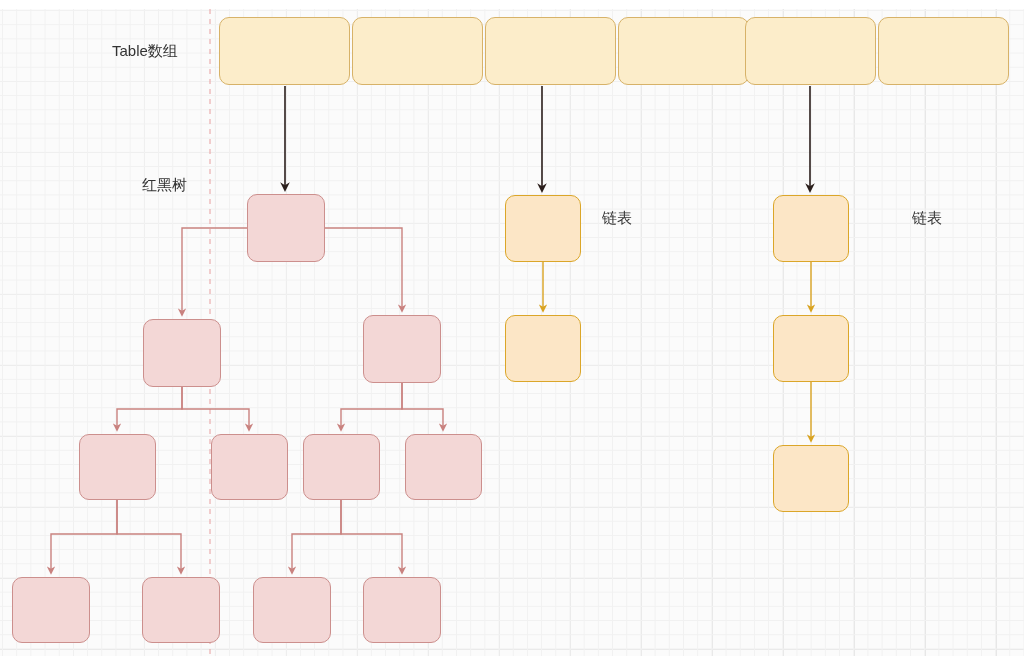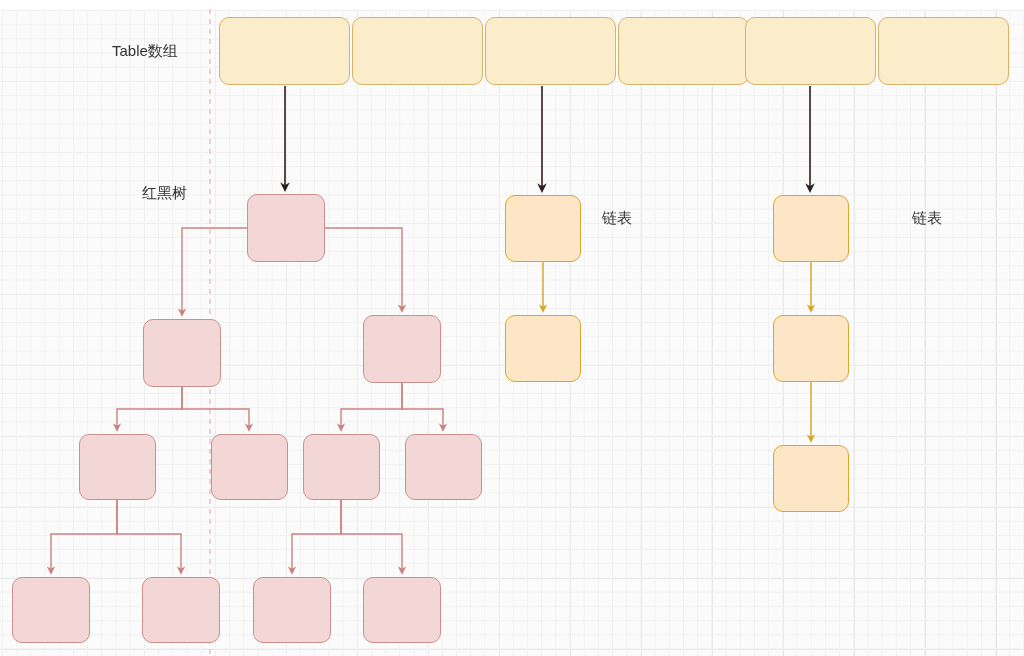--- a/index.html
+++ b/index.html
@@ -110,21 +110,21 @@
 
   <div class="label" style="left:112px; top:33px;">Table数组</div>
 
   <div class="node array-cell" style="left:219px; top:8px; width:131px; height:68px;"></div>
   <div class="node array-cell" style="left:352px; top:8px; width:131px; height:68px;"></div>
   <div class="node array-cell" style="left:485px; top:8px; width:131px; height:68px;"></div>
   <div class="node array-cell" style="left:618px; top:8px; width:131px; height:68px;"></div>
   <div class="node array-cell" style="left:745px; top:8px; width:131px; height:68px;"></div>
   <div class="node array-cell" style="left:878px; top:8px; width:131px; height:68px;"></div>
 
-  <div class="label" style="left:142px; top:175px;">红黑树</div>
+  <div class="label" style="left:142px; top:167px;">红黑树</div>
 
   <div class="node tree-node" style="left:247px; top:185px; width:78px; height:68px;"></div>
   <div class="node tree-node" style="left:143px; top:310px; width:78px; height:68px;"></div>
   <div class="node tree-node" style="left:363px; top:306px; width:78px; height:68px;"></div>
 
   <div class="node tree-node" style="left:79px; top:425px; width:77px; height:66px;"></div>
   <div class="node tree-node" style="left:211px; top:425px; width:77px; height:66px;"></div>
   <div class="node tree-node" style="left:303px; top:425px; width:77px; height:66px;"></div>
   <div class="node tree-node" style="left:405px; top:425px; width:77px; height:66px;"></div>
 

